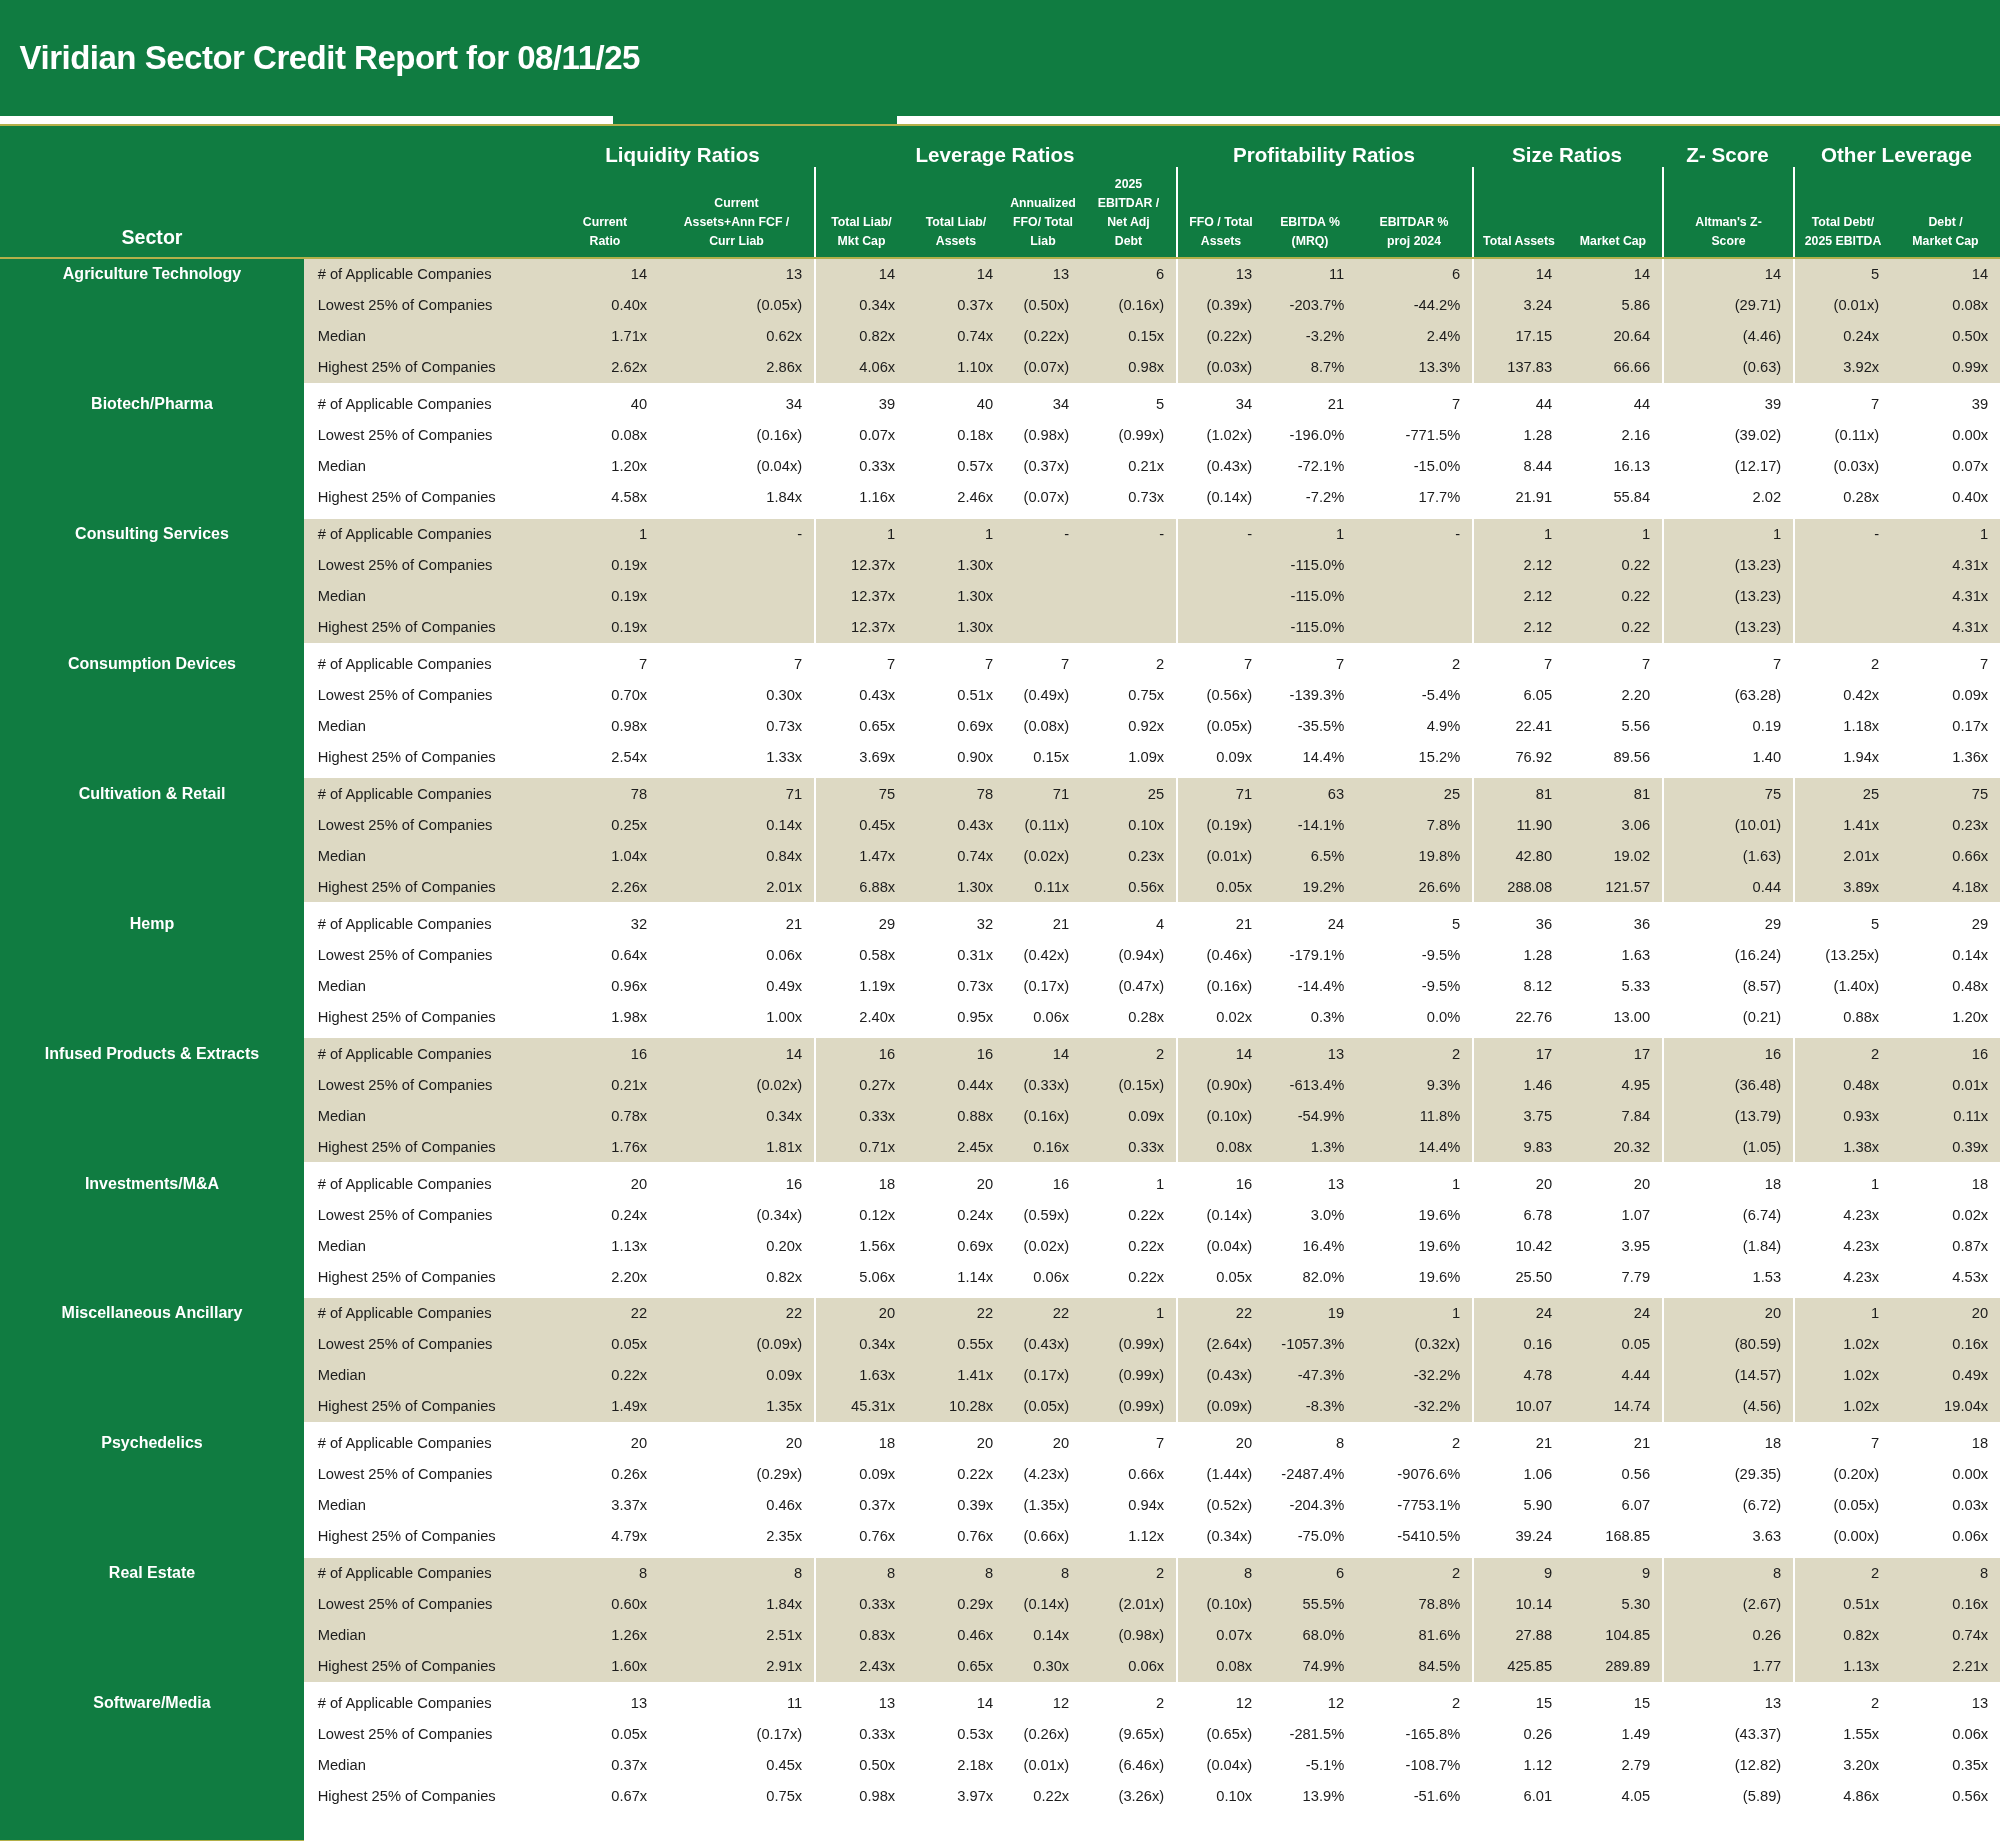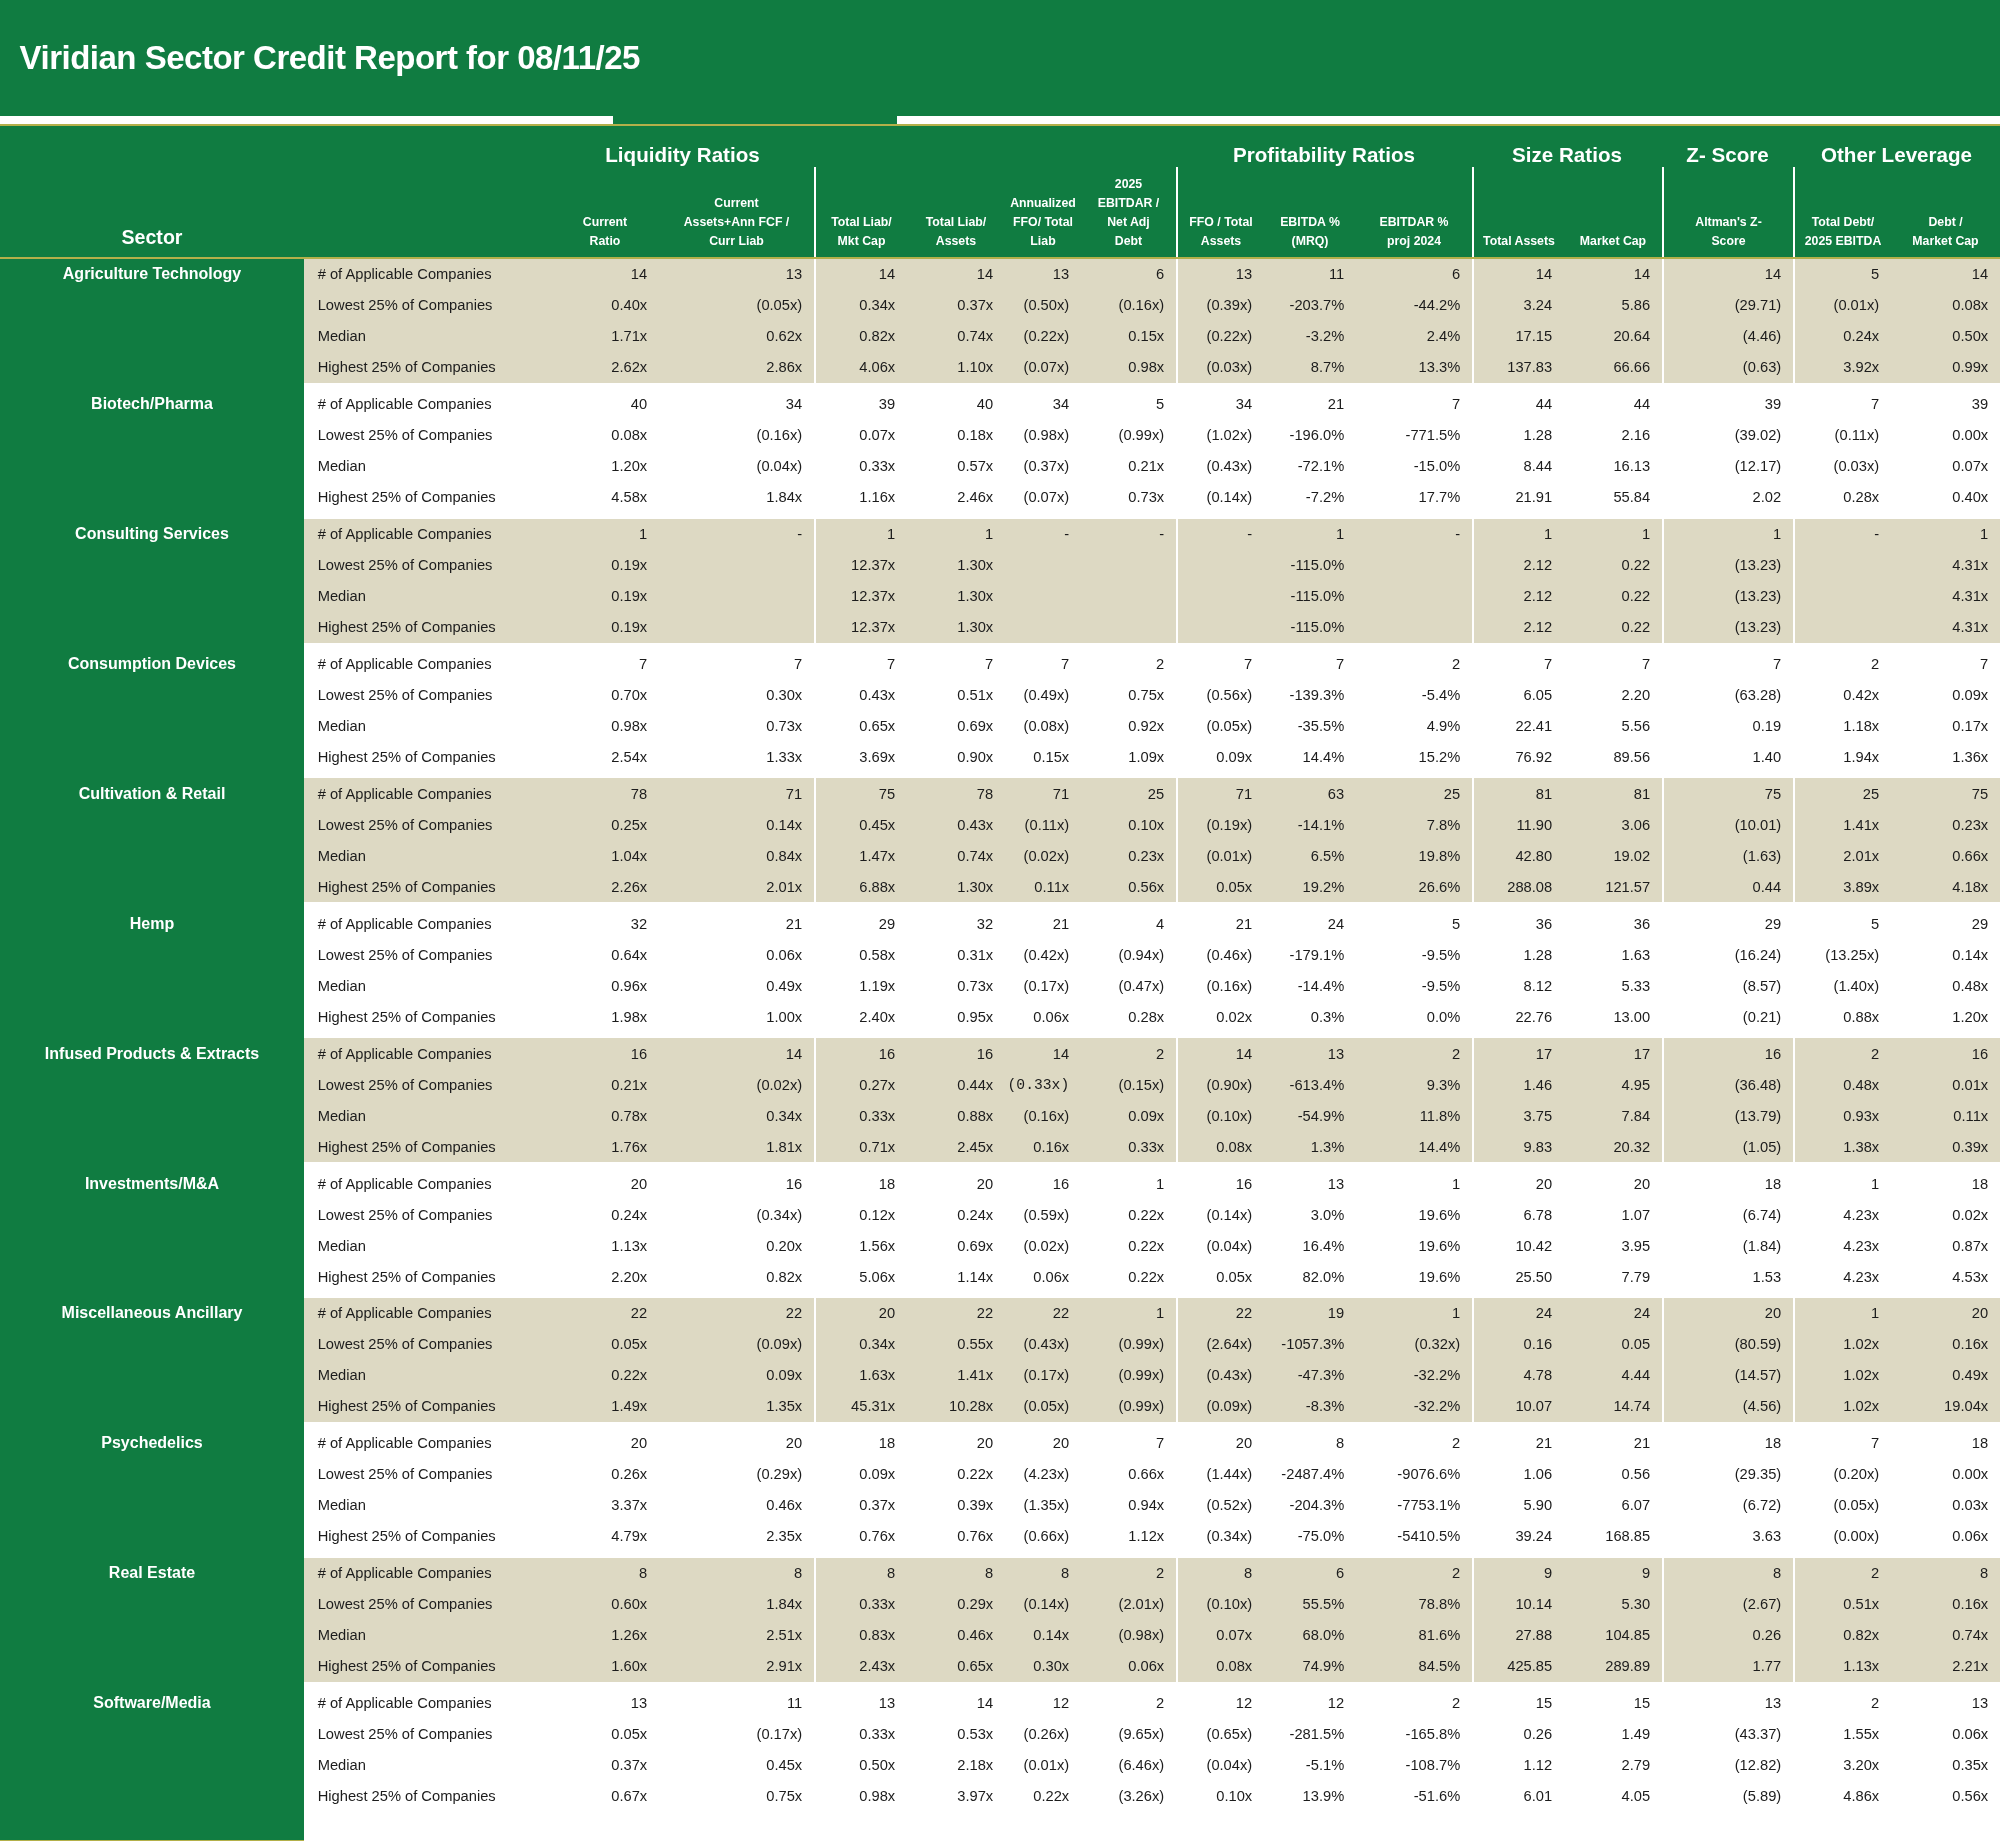--- a/index.html
+++ b/index.html
@@ -39,20 +39,21 @@
     <h1>Viridian Sector Credit Report for 08/11/25</h1>
   </div>
   <div class="title-gap">
     <div class="gap-green-segment"></div>
   </div>
 
   <div class="header grid16" id="table-header">
     <div class="h-sector">Sector</div>
 
   <div class="h-group" style="grid-column: 3 / span 2;">Liquidity Ratios</div>
+      <div class="h-group" style="grid-column: 5 / span 4;">Leverage Ratios</div>
       <div class="h-group" style="grid-column: 9 / span 3;">Profitability Ratios</div>
       <div class="h-group" style="grid-column: 12 / span 2;">Size Ratios</div>
       <div class="h-group" style="grid-column: 14 / span 1;">Z- Score</div>
       <div class="h-group" style="grid-column: 15 / span 2;">Other Leverage</div>
       <div class="h-col" style="grid-column: 3;">Current
 Ratio</div>
       <div class="h-col" style="grid-column: 4;">Current
 Assets+Ann FCF /
 Curr Liab</div>
       <div class="h-col sep" style="grid-column: 5;">Total Liab/
@@ -479,21 +480,21 @@
         <div class="cell val sep" style="grid-area: 1 / 12;">17</div>
         <div class="cell val" style="grid-area: 1 / 13;">17</div>
         <div class="cell val sep" style="grid-area: 1 / 14;">16</div>
         <div class="cell val sep" style="grid-area: 1 / 15;">2</div>
         <div class="cell val" style="grid-area: 1 / 16;">16</div>
         <div class="cell label" style="grid-row: 2;">Lowest 25% of Companies</div>
         <div class="cell val" style="grid-area: 2 / 3;">0.21x</div>
         <div class="cell val" style="grid-area: 2 / 4;">(0.02x)</div>
         <div class="cell val sep" style="grid-area: 2 / 5;">0.27x</div>
         <div class="cell val" style="grid-area: 2 / 6;">0.44x</div>
-        <div class="cell val" style="grid-area: 2 / 7; font-family: Liberation Mono, monospace;">(0.33x)</div>
+        <div class="cell val" style="grid-area: 2 / 7;">(0.33x)</div>
         <div class="cell val" style="grid-area: 2 / 8;">(0.15x)</div>
         <div class="cell val sep" style="grid-area: 2 / 9;">(0.90x)</div>
         <div class="cell val" style="grid-area: 2 / 10;">-613.4%</div>
         <div class="cell val" style="grid-area: 2 / 11;">9.3%</div>
         <div class="cell val sep" style="grid-area: 2 / 12;">1.46</div>
         <div class="cell val" style="grid-area: 2 / 13;">4.95</div>
         <div class="cell val sep" style="grid-area: 2 / 14;">(36.48)</div>
         <div class="cell val sep" style="grid-area: 2 / 15;">0.48x</div>
         <div class="cell val" style="grid-area: 2 / 16;">0.01x</div>
         <div class="cell label" style="grid-row: 3;">Median</div>

